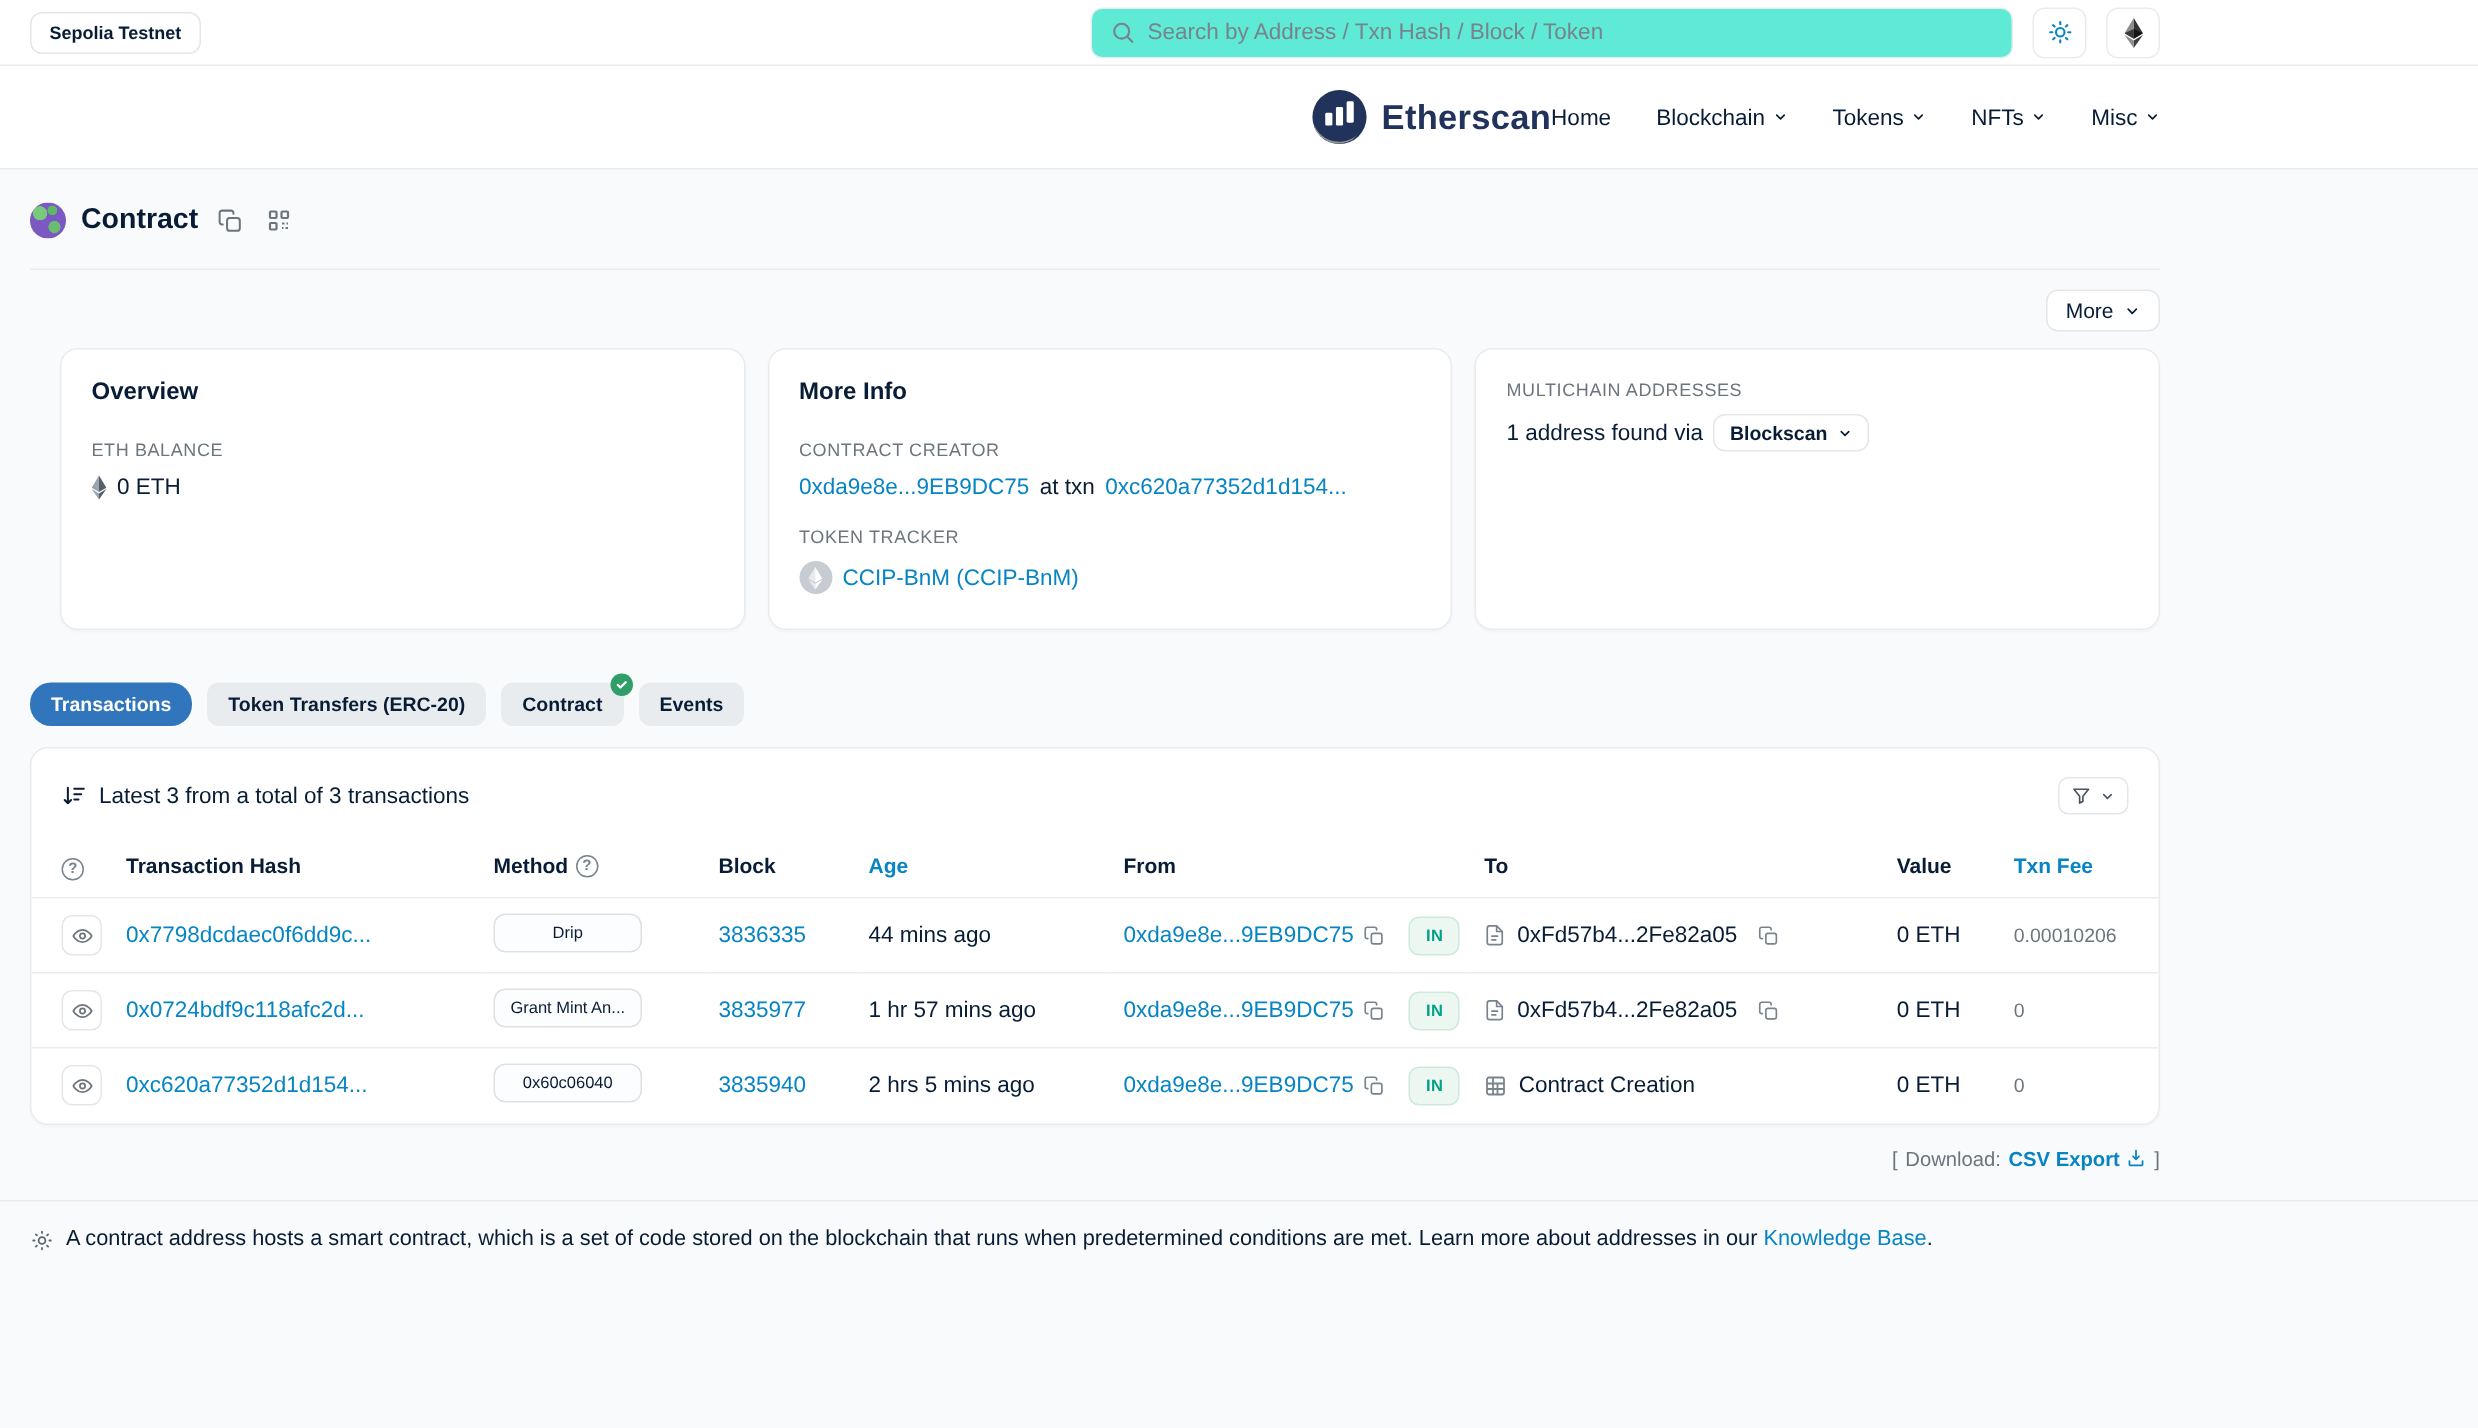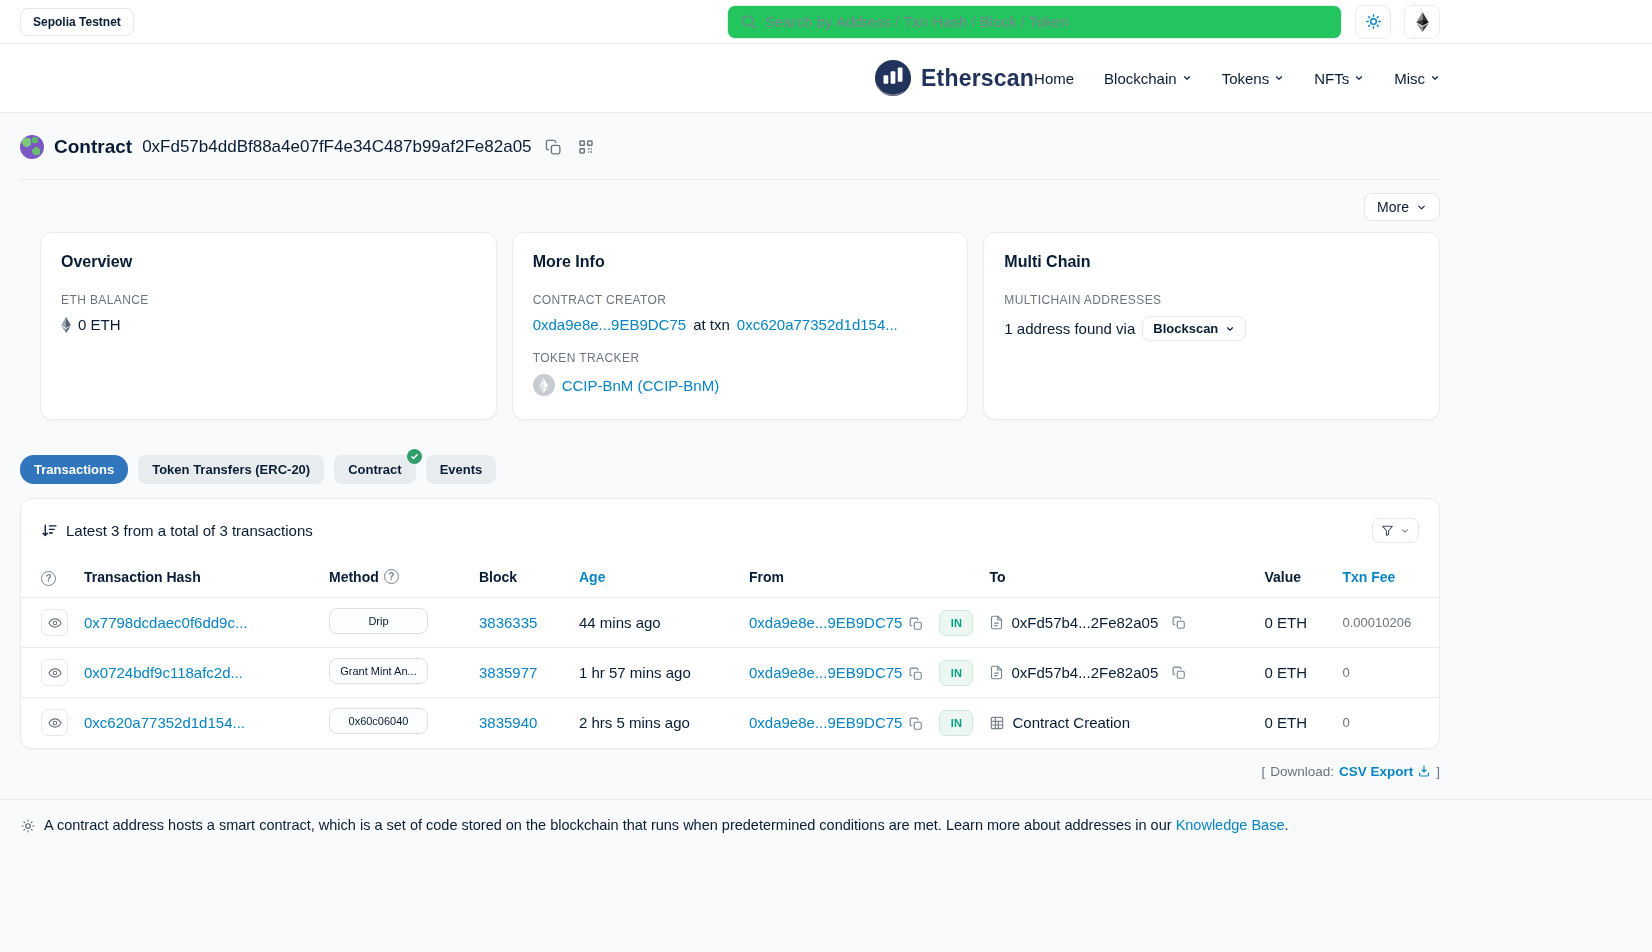--- a/index.html
+++ b/index.html
@@ -12,21 +12,21 @@
   a { text-decoration:none; color:var(--accent); cursor:pointer; }
   button { font-family:inherit; cursor:pointer; background:none; border:none; color:inherit; }
   svg { display:block; }
   .container { width:1420px; margin-left:20px; }
 
   
   .topbar { background:#fff; border-bottom:1px solid #e9ecef; height:44px; display:flex; align-items:center; }
   .topbar-inner { display:flex; align-items:center; justify-content:space-between; }
   .network-btn { border:1px solid #e3e6ea; border-radius:8px; padding:6px 12px; font-size:12px; font-weight:700; color:#081d35; background:#fff; }
   .topbar-right { display:flex; align-items:center; gap:13px; }
-  .search-box { display:flex; align-items:center; gap:8px; width:615px; height:34px; background:#22c55e; border:1px solid #e9ecef; border-radius:8px; padding:0 12px; }
+  .search-box { display:flex; align-items:center; gap:8px; width:615px; height:34px; background:#5eead4; border:1px solid #e9ecef; border-radius:8px; padding:0 12px; }
   .search-box input { flex:1; border:none; outline:none; background:transparent; font-size:15px; color:#081d35; font-family:inherit; }
   .search-box input::placeholder { color:#77838f; }
   .icon-btn { width:36px; height:34px; border:1px solid #e9ecef; border-radius:8px; background:#fff; display:flex; align-items:center; justify-content:center; }
   .sun { color:var(--accent); }
 
   
   .navbar { background:#fff; border-bottom:1px solid #e9ecef; height:69px; display:flex; align-items:center; }
   .navbar-inner { display:flex; align-items:center; justify-content:flex-end; }
   .brand { display:flex; align-items:center; gap:9px; }
   .brand-name { font-size:23px; font-weight:600; color:var(--brand); letter-spacing:.2px; }
@@ -184,21 +184,20 @@
           </span>
         </span>
     </div>
   </div>
 </div>
 
 <div class="container hero">
   <div class="title-row">
     <span class="avatar"></span>
     <span class="page-type">Contract</span>
-    <span class="page-address">0xFd57b4ddBf88a4e07fF4e34C487b99af2Fe82a05</span>
     <button class="mini-icon-btn">
       <span>
           <svg width="17" height="17" viewBox="0 0 24 24" fill="none" stroke="currentColor" stroke-width="1.9" stroke-linecap="round" stroke-linejoin="round">
             <rect x="9" y="9" width="12" height="12" rx="2.5"></rect>
             <path d="M5 15H4.2A2.2 2.2 0 0 1 2 12.8V4.2A2.2 2.2 0 0 1 4.2 2h8.6A2.2 2.2 0 0 1 15 4.2V5"></path>
           </svg>
         </span>
     </button>
     <button class="mini-icon-btn">
       <span>
@@ -257,21 +256,20 @@
               <path fill="#e8eaee" d="M127.9 0L0 212.4l127.9 75.6V0z"></path>
               <path fill="#ffffff" d="M127.9 312.2l-1.6 1.9v98.2l1.6 4.7 128-180.3z"></path>
               <path fill="#e8eaee" d="M127.9 417v-104.8L0 236.7z"></path>
             </svg>
         </span>
         <a>CCIP-BnM (CCIP-BnM)</a>
       </div>
     </div>
 
     <div class="card">
-      <h2>Multi Chain</h2>
       <div class="field-label">MULTICHAIN ADDRESSES</div>
       <div class="field-value">
         <span>1 address found via</span>
         <button class="dropdown-pill">
           <span>Blockscan</span>
           <span>
               <svg width="10" height="10" viewBox="0 0 24 24" fill="none" stroke="currentColor" stroke-width="2.6" stroke-linecap="round" stroke-linejoin="round">
                 <path d="M6 9l6 6 6-6"></path>
               </svg>
             </span>

